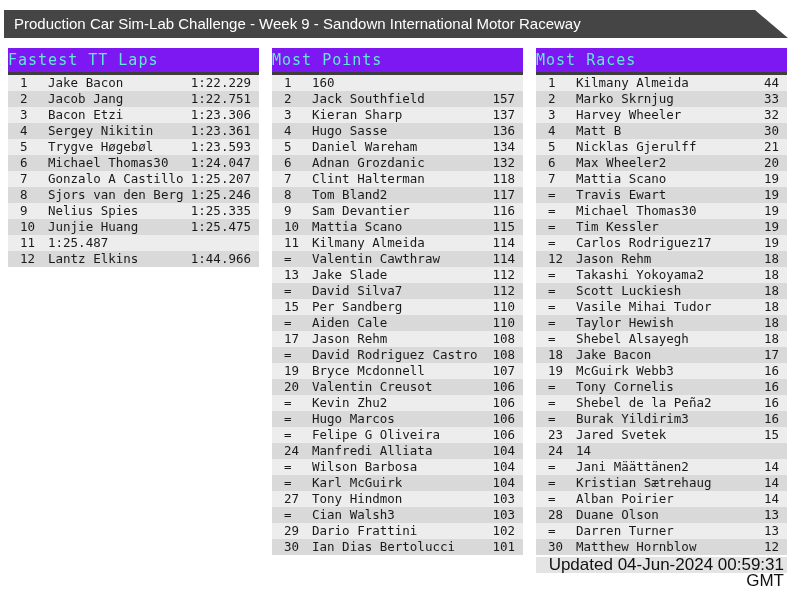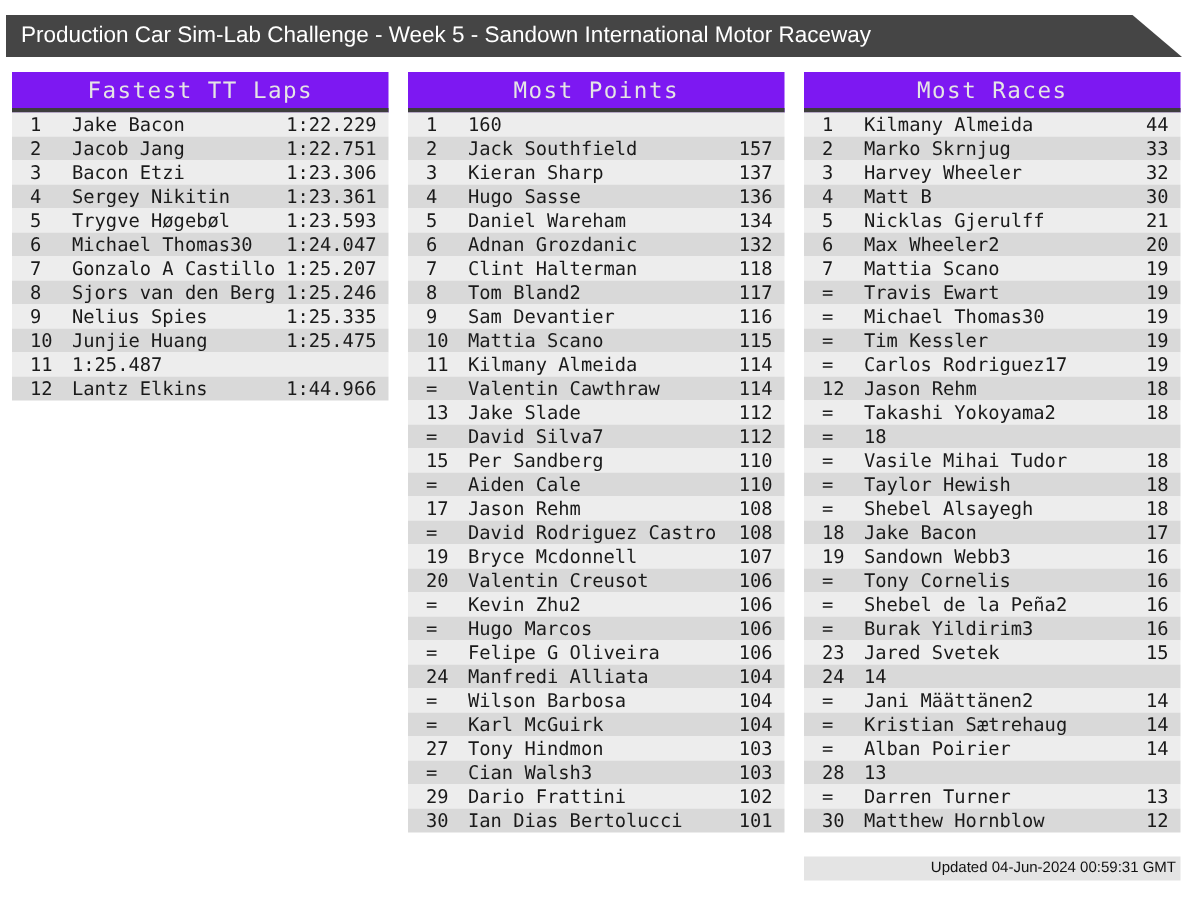--- a/index.html
+++ b/index.html
@@ -31,57 +31,56 @@
     top: 48px;
     width: 780px;
     display: flex;
     gap: 13px;
   }
   .board-col { width: 251px; flex: 0 0 251px; }
   .table-header {
     height: 24px;
     background: var(--accent, #7D18F2);
     border-bottom: 3px solid #3d3d3d;
-    color: #e5e5e5;
+    color: #5eead4;
     font-size: 15px;
     line-height: 24px;
-    text-align: center;
     letter-spacing: 1px;
   }
   .row {
     display: flex;
     height: 16px;
     line-height: 16px;
     font-size: 12.5px;
     color: #1a1a1a;
     white-space: nowrap;
     overflow: hidden;
   }
   .row:nth-child(odd)  { background: var(--row-odd, #EDEDED); }
   .row:nth-child(even) { background: var(--row-even, #D9D9D9); }
   .cell-rank { width: 28px; padding-left: 12px; flex: 0 0 auto; }
   .cell-name { flex: 1 1 auto; }
   .cell-val  { text-align: right; padding-right: 8px; flex: 0 0 auto; }
   .footer-strip {
-    margin-top: 16px;
+    margin-top: 2px;
     height: 16px;
     line-height: 16px;
     background: var(--footer-bg, #E4E4E4);
     font-family: "Liberation Sans", sans-serif;
-    font-size: 10px;
+    font-size: 17px;
     color: #111111;
     text-align: right;
     padding-right: 3px;
     box-sizing: border-box;
   }
 </style>
 </head>
 <body>
 
-<div class="title-bar">Production Car Sim-Lab Challenge - Week 5 - Sandown International Motor Raceway</div>
+<div class="title-bar">Production Car Sim-Lab Challenge - Week 9 - Sandown International Motor Raceway</div>
 
 <div class="boards">
   <div class="board-col">
     <div class="table-header">Fastest TT Laps</div>
     <div class="table-rows">
         <div class="row">
           <span class="cell-rank">1</span>
           <span class="cell-name">Jake Bacon</span>
           <span class="cell-val">1:22.229</span>
         </div>
@@ -358,20 +357,21 @@
           <span class="cell-name">Jason Rehm</span>
           <span class="cell-val">18</span>
         </div>
         <div class="row">
           <span class="cell-rank">=</span>
           <span class="cell-name">Takashi Yokoyama2</span>
           <span class="cell-val">18</span>
         </div>
         <div class="row">
           <span class="cell-rank">=</span>
+          <span class="cell-name">Scott Luckiesh</span>
           <span class="cell-val">18</span>
         </div>
         <div class="row">
           <span class="cell-rank">=</span>
           <span class="cell-name">Vasile Mihai Tudor</span>
           <span class="cell-val">18</span>
         </div>
         <div class="row">
           <span class="cell-rank">=</span>
           <span class="cell-name">Taylor Hewish</span>
@@ -382,21 +382,21 @@
           <span class="cell-name">Shebel Alsayegh</span>
           <span class="cell-val">18</span>
         </div>
         <div class="row">
           <span class="cell-rank">18</span>
           <span class="cell-name">Jake Bacon</span>
           <span class="cell-val">17</span>
         </div>
         <div class="row">
           <span class="cell-rank">19</span>
-          <span class="cell-name">Sandown Webb3</span>
+          <span class="cell-name">McGuirk Webb3</span>
           <span class="cell-val">16</span>
         </div>
         <div class="row">
           <span class="cell-rank">=</span>
           <span class="cell-name">Tony Cornelis</span>
           <span class="cell-val">16</span>
         </div>
         <div class="row">
           <span class="cell-rank">=</span>
           <span class="cell-name">Shebel de la Peña2</span>
@@ -426,20 +426,21 @@
           <span class="cell-name">Kristian Sætrehaug</span>
           <span class="cell-val">14</span>
         </div>
         <div class="row">
           <span class="cell-rank">=</span>
           <span class="cell-name">Alban Poirier</span>
           <span class="cell-val">14</span>
         </div>
         <div class="row">
           <span class="cell-rank">28</span>
+          <span class="cell-name">Duane Olson</span>
           <span class="cell-val">13</span>
         </div>
         <div class="row">
           <span class="cell-rank">=</span>
           <span class="cell-name">Darren Turner</span>
           <span class="cell-val">13</span>
         </div>
         <div class="row">
           <span class="cell-rank">30</span>
           <span class="cell-name">Matthew Hornblow</span>

